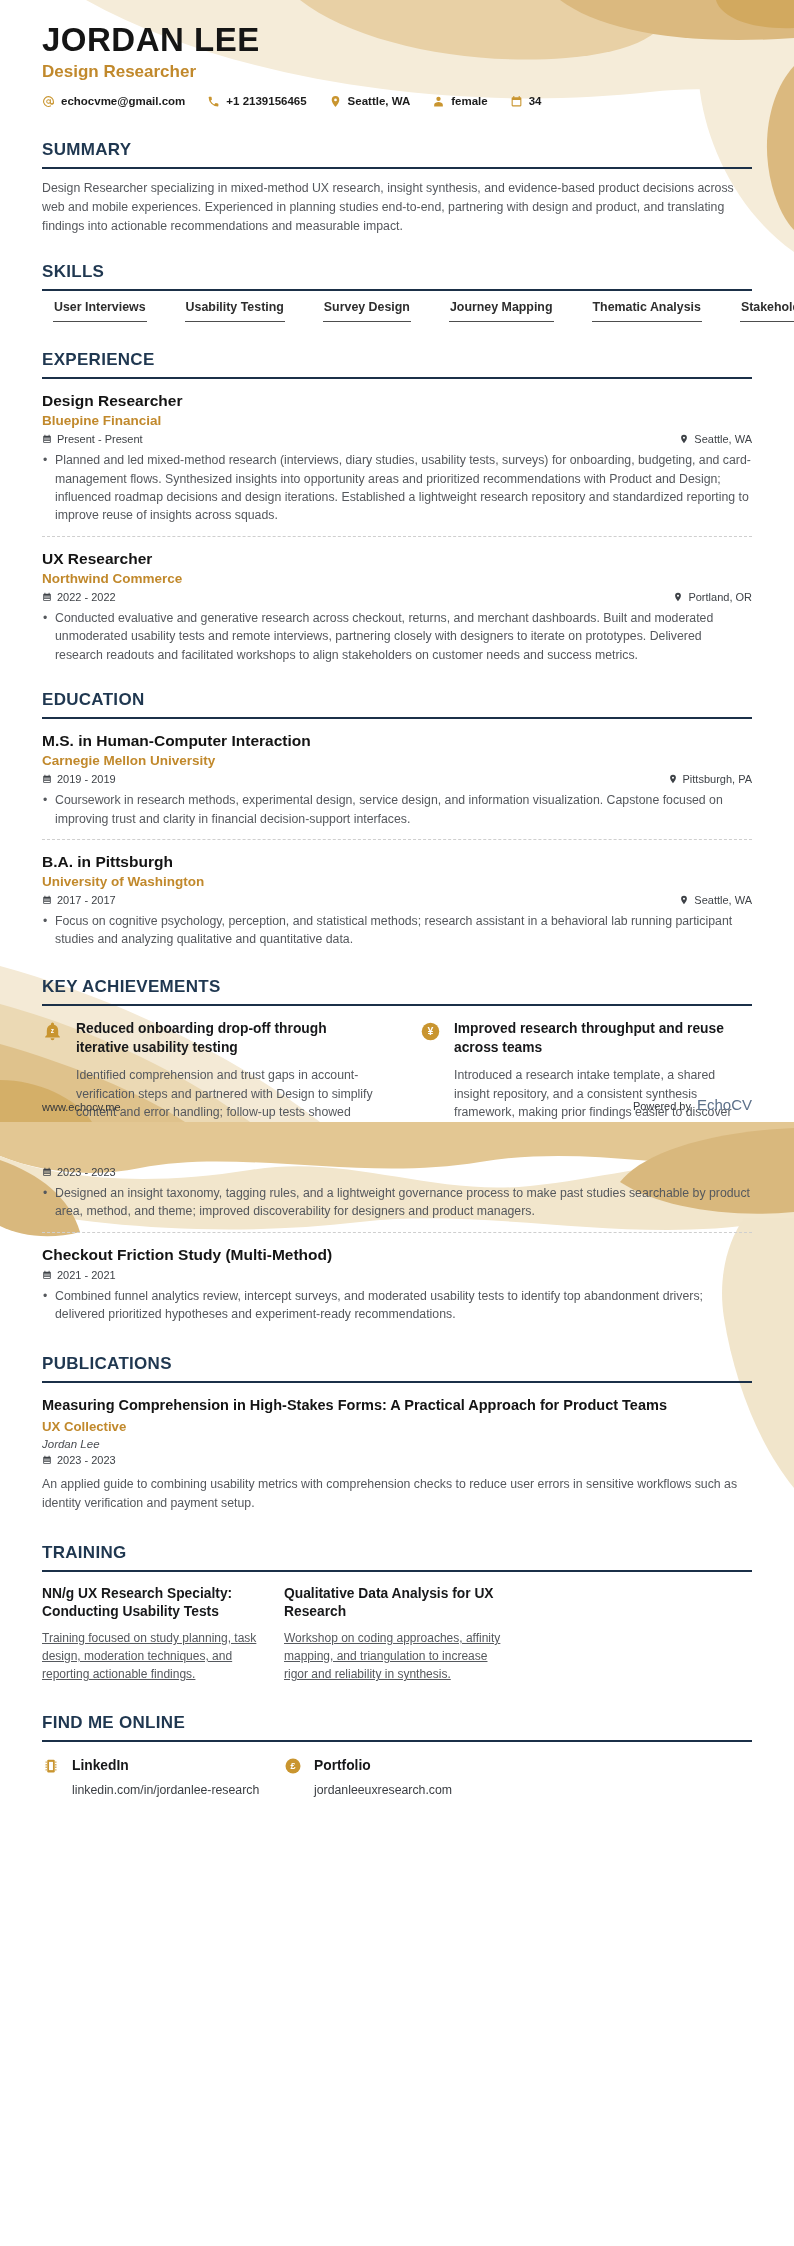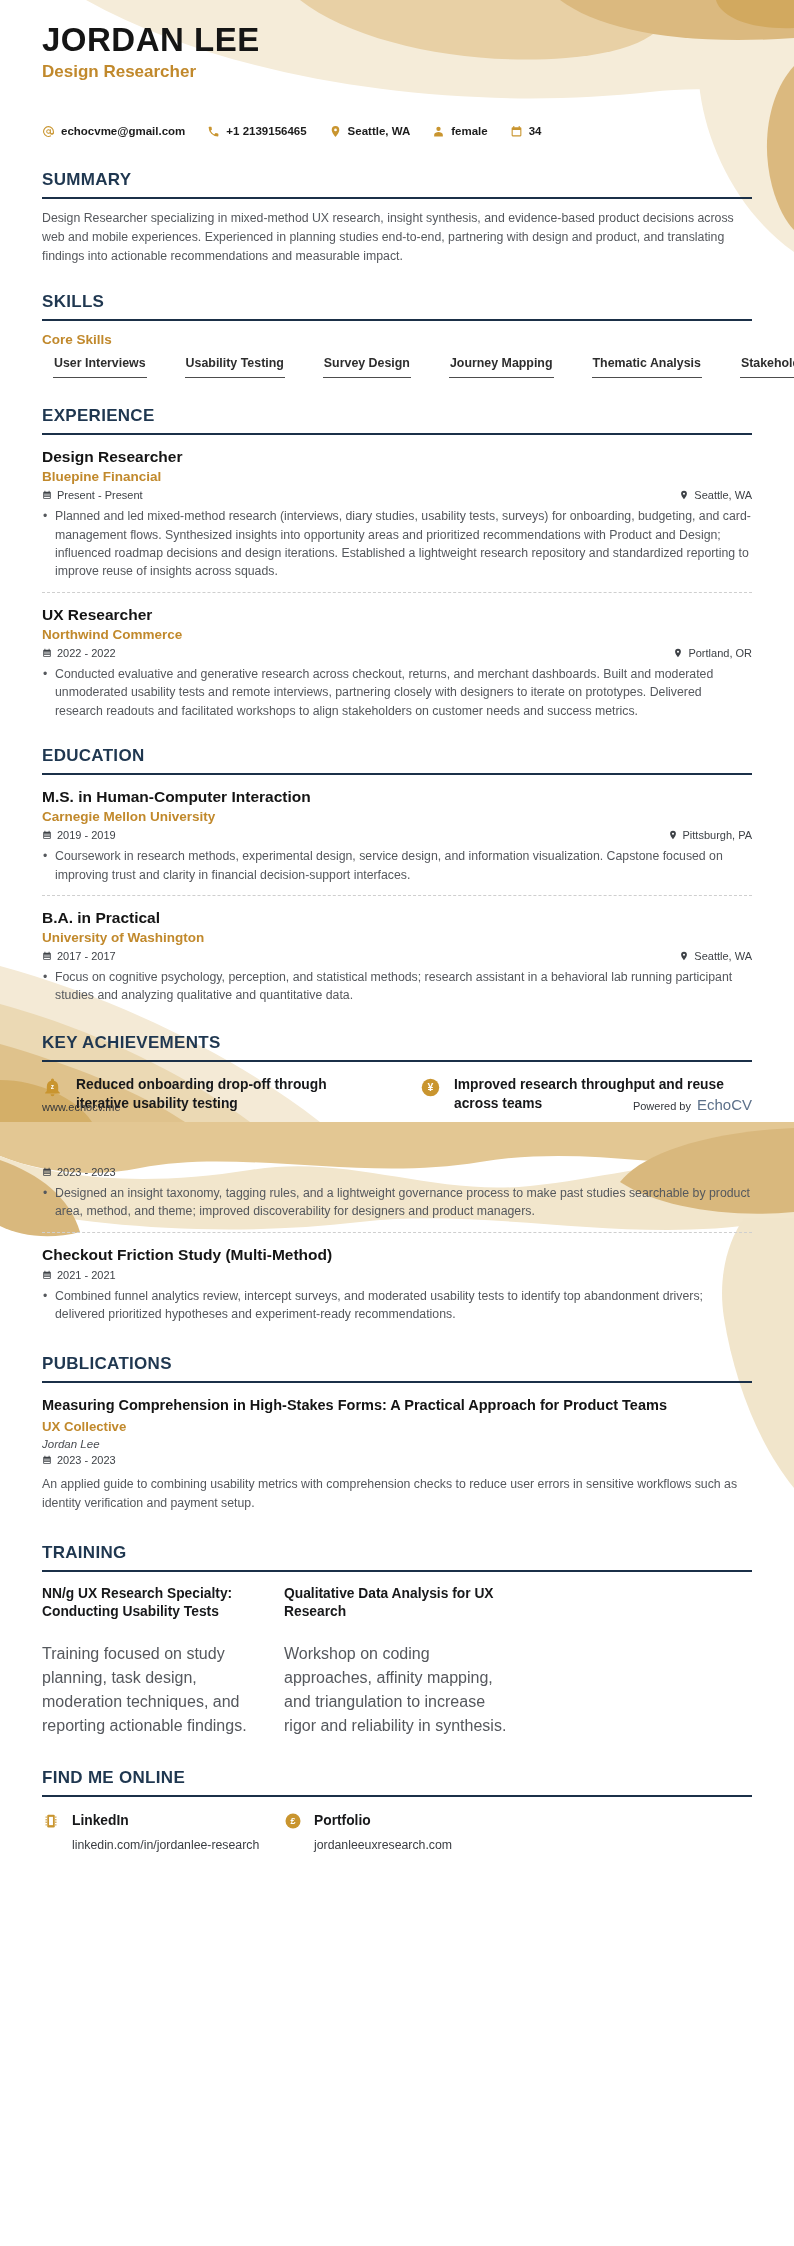--- a/index.html
+++ b/index.html
@@ -21,21 +21,21 @@
   .deco-p1-bottom{bottom:0;left:0;}
   .deco-p2-top{top:0;left:0;}
   .deco-p2-bottom{bottom:0;left:0;}
   .content{position:relative;z-index:2;padding:0 42px;}
   #page1 .content{padding-top:22px;}
   #page2 .content{padding-top:44px;}
 
   h1.name{font-size:33px;font-weight:700;letter-spacing:.5px;color:#151515;line-height:1.12;}
   .role{margin-top:3px;font-size:17px;font-weight:700;color:var(--gold);}
   .contacts{margin-top:13px;display:flex;gap:22px;align-items:center;font-size:11.5px;font-weight:700;color:#1c1c1c;}
-  .contact{display:inline-flex;align-items:center;gap:6px;margin-top:30px;}
+  .contact{display:inline-flex;align-items:center;gap:6px;}
   .cicon{width:13px;height:13px;fill:var(--gold-icon);flex:none;}
 
   h2.sec{font-size:17px;font-weight:700;letter-spacing:.3px;color:var(--navy);padding-bottom:7px;border-bottom:2.5px solid var(--line);}
   .mt26{margin-top:26px;}.mt28{margin-top:28px;}.mt30{margin-top:30px;}.mt32{margin-top:32px;}
   .para{margin-top:10px;font-size:12.3px;line-height:1.55;color:var(--gray);}
 
   .group-label{margin-top:11px;font-size:13.5px;font-weight:700;color:var(--gold);}
   .chips{margin-top:9px;display:flex;gap:27px;}
   .chip{font-size:12.4px;font-weight:700;color:#2d2d2d;padding:0 1px 7px 1px;border-bottom:1.5px solid #4d4d4d;white-space:nowrap;margin-left:11px;}
 
@@ -56,21 +56,21 @@
   .ach-title{font-size:13.8px;font-weight:700;color:var(--ink);line-height:1.35;}
   .ach-body{margin-top:9px;padding-left:34px;font-size:12.3px;line-height:1.5;color:var(--gray);}
 
   .pub-title{margin-top:13px;font-size:14.5px;font-weight:700;color:#141414;line-height:1.3;}
   .pub-sub{margin-top:4px;font-size:13.2px;font-weight:700;color:var(--gold);}
   .pub-author{margin-top:4px;font-size:11.5px;font-style:italic;color:#4a4d52;}
   .pub-meta{margin-top:4px;}
 
   .tri-grid{margin-top:13px;display:grid;grid-template-columns:1fr 1fr 1fr;column-gap:16px;align-items:start;}
   .t-title{font-size:13.8px;font-weight:700;color:var(--ink);line-height:1.35;}
-  .t-body{margin-top:20px;font-size:16px;line-height:1.5;color:var(--gray);}
+  .t-body{margin-top:7px;font-size:12px;line-height:1.5;color:var(--gray);text-decoration:underline;}
 
   .o-head{display:flex;gap:12px;align-items:center;}
   .o-icon{width:18px;height:18px;flex:none;}
   .o-icon svg{width:18px;height:18px;}
   .o-label{font-size:13.8px;font-weight:700;color:var(--ink);}
   .o-url{margin-top:8px;padding-left:30px;font-size:12.3px;color:#3a3d42;}
 
   .footer{position:absolute;left:42px;right:42px;bottom:9px;display:flex;justify-content:space-between;align-items:flex-end;z-index:3;}
   .f-site{font-size:11px;color:#33363b;}
   .f-right{display:flex;align-items:baseline;gap:6px;}
@@ -132,21 +132,20 @@
             <path d="M19 4h-1V2h-2v2H8V2H6v2H5a2 2 0 0 0-2 2v13a2 2 0 0 0 2 2h14a2 2 0 0 0 2-2V6a2 2 0 0 0-2-2zm0 15H5V9h14z"></path>
           </svg>
         <span>34</span>
       </span>
     </div>
 
     <h2 class="sec mt32">SUMMARY</h2>
     <p class="para">Design Researcher specializing in mixed-method UX research, insight synthesis, and evidence-based product decisions across web and mobile experiences. Experienced in planning studies end-to-end, partnering with design and product, and translating findings into actionable recommendations and measurable impact.</p>
 
     <h2 class="sec mt26">SKILLS</h2>
-    <div class="group-label">Core Skills</div>
     <div class="chips">
       <span class="chip">User Interviews</span>
       <span class="chip">Usability Testing</span>
       <span class="chip">Survey Design</span>
       <span class="chip">Journey Mapping</span>
       <span class="chip">Thematic Analysis</span>
       <span class="chip">Stakeholder Workshops</span>
     </div>
 
     <h2 class="sec mt28">EXPERIENCE</h2>
@@ -205,21 +204,21 @@
           <svg class="micon" viewBox="0 0 24 24">
               <path d="M12 2a7 7 0 0 0-7 7c0 5.25 7 13 7 13s7-7.75 7-13a7 7 0 0 0-7-7zm0 9.5A2.5 2.5 0 1 1 14.5 9 2.5 2.5 0 0 1 12 11.5z"></path>
             </svg>
           <span>Pittsburgh, PA</span>
         </span>
       </div>
       <div class="bullet">Coursework in research methods, experimental design, service design, and information visualization. Capstone focused on improving trust and clarity in financial decision-support interfaces.</div>
     </div>
     <div class="dashed"></div>
     <div class="item">
-      <div class="item-title">B.A. in Practical</div>
+      <div class="item-title">B.A. in Pittsburgh</div>
       <div class="item-sub">University of Washington</div>
       <div class="meta">
         <span class="meta-part">
           <svg class="micon" viewBox="0 0 24 24">
               <path d="M19 4h-1V2h-2v2H8V2H6v2H5a2 2 0 0 0-2 2v13a2 2 0 0 0 2 2h14a2 2 0 0 0 2-2V6a2 2 0 0 0-2-2zM5 9h14v2H5zm0 4h14v2H5zm0 4h14v2H5z"></path>
             </svg>
           <span>2017 - 2017</span>
         </span>
         <span class="meta-part">
           <svg class="micon" viewBox="0 0 24 24">

